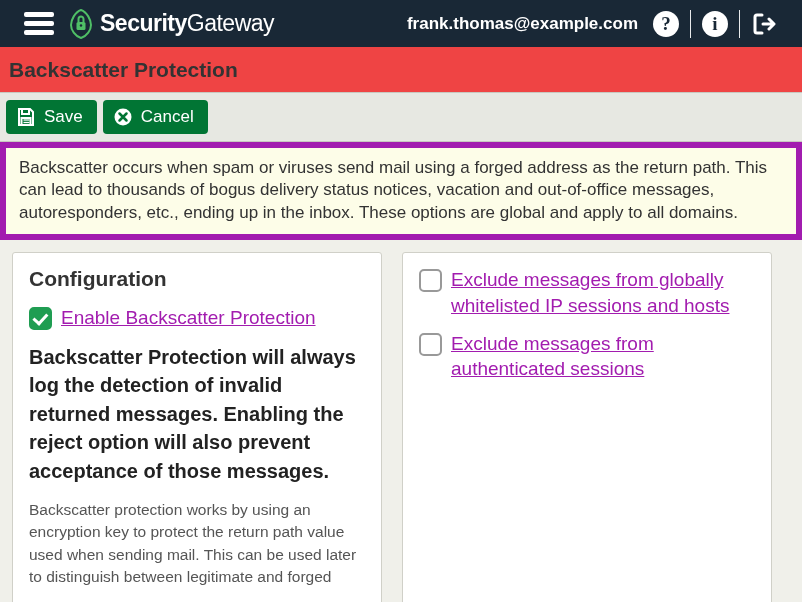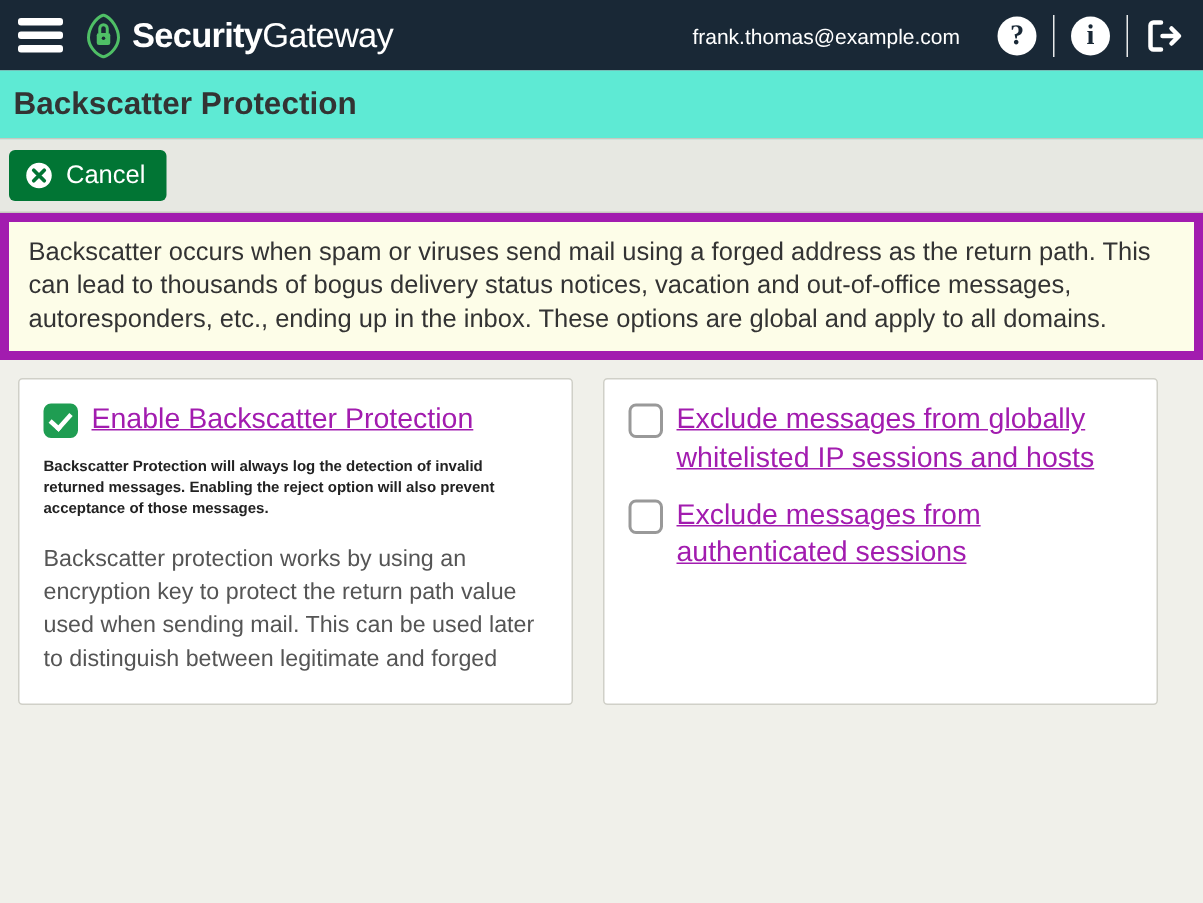--- a/index.html
+++ b/index.html
@@ -1,36 +1,36 @@
 <!DOCTYPE html>
 <html><head>
 <meta charset="utf-8">
 <style>
   * { box-sizing: border-box; margin: 0; padding: 0; }
   html, body { width: 802px; height: 602px; font-family: Arial, Helvetica, sans-serif; overflow: hidden; background: #fff; }
   
   
-  .header { background: #192836; height: 47px; display: flex; align-items: center; color: #fff; padding: 0 12px; }
+  .header { background: #192836; height: 47px; display: flex; align-items: center; color: #fff; padding: 0 24px; }
   .hamburger { flex-shrink: 0; cursor: pointer; }
   .hamburger div { width: 30px; height: 5px; background: #fff; border-radius: 2px; margin: 4px 0; }
   .logo-wrap { display: flex; align-items: center; margin-left: 14px; gap: 6px; }
   .logo-icon { width: 26px; height: 30px; }
   .logo-text { font-size: 23px; font-weight: 400; letter-spacing: -0.5px; }
   .logo-text b { font-weight: 700; }
   .header-spacer { flex: 1; }
-  .user-email { font-size: 14px; font-weight: 400; margin-right: 24px; }
+  .user-email { font-size: 17px; font-weight: 700; margin-right: 14px; }
   .header-icons { display: flex; align-items: center; gap: 0; }
   .hicon { width: 28px; height: 28px; display: flex; align-items: center; justify-content: center; cursor: pointer; }
   .hsep { width: 1px; height: 28px; background: rgba(255,255,255,0.9); margin: 0 10px; }
   .circ { width: 26px; height: 26px; border-radius: 50%; background: #fff; display: flex; align-items: center; justify-content: center; color: #192836; font-weight: 900; font-family: Georgia, serif; }
   .circ.q { font-size: 19px; }
   .circ.i { font-size: 19px; }
   
   
-  .title-bar { background: #5eead4; padding: 11px 9px 10px; border-bottom: 1px solid #c8c8c0; }
+  .title-bar { background: #ef4444; padding: 11px 9px 10px; border-bottom: 1px solid #c8c8c0; }
   .title-bar h1 { font-size: 21px; font-weight: 700; color: #333; }
   
   
   .toolbar { background: #e7e8e2; padding: 7px 6px; border-bottom: 1px solid #c8c8c0; display: flex; gap: 6px; }
   .btn { background: #017534; color: #fff; border: none; border-radius: 4px; padding: 7px 14px 7px 10px; font-size: 17px; font-weight: 400; cursor: pointer; display: flex; align-items: center; gap: 8px; }
   .btn-icon { width: 20px; height: 20px; flex-shrink: 0; }
   
   
   .content-area { height: calc(602px - 47px - 47px - 43px); overflow-y: scroll; background: #f0f0ea; }
   .content-area::-webkit-scrollbar { width: 16px; }
@@ -45,21 +45,21 @@
   .panel.left { width: 370px; }
   .panel.right { width: 370px; }
   .panel h2 { font-size: 21px; font-weight: 700; color: #333; margin-bottom: 14px; }
   
   .check-row { display: flex; align-items: flex-start; gap: 9px; margin-bottom: 12px; cursor: pointer; }
   .chk { width: 23px; height: 23px; border: 2px solid #999; border-radius: 5px; flex-shrink: 0; display: flex; align-items: center; justify-content: center; margin-top: 2px; }
   .chk.on { background: #1f9d52; border-color: #1f9d52; }
   .chk.on::after { content: ""; width: 6px; height: 11px; border: solid #fff; border-width: 0 3px 3px 0; transform: rotate(42deg) translate(-1px,-1px); }
   .check-label { font-size: 19px; color: #a21caf; line-height: 1.35; text-decoration: underline; }
   
-  .note { font-size: 10px; font-weight: 700; color: #222; line-height: 1.42; margin: 6px 0 14px; }
+  .note { font-size: 20px; font-weight: 700; color: #222; line-height: 1.42; margin: 6px 0 14px; }
   
   .gen-link { }
   .gen-link a { font-size: 16.5px; font-weight: 700; color: #036d31; text-decoration: underline; line-height: 1.45; display: inline-block; }
   
   .explain { font-size: 15.5px; color: #555; line-height: 1.45; margin-top: 14px; }
 </style>
 </head>
 <body>
 
 <div class="header">
@@ -97,35 +97,46 @@
   </div>
 </div>
 
 <div class="title-bar">
   <h1>Backscatter Protection</h1>
 </div>
 
 <div class="toolbar">
   <button class="btn">
     <svg class="btn-icon" viewBox="0 0 20 20">
+      <path d="M3 2 h11 l3 3 v13 h-14 z" fill="none" stroke="#fff" stroke-width="2"></path>
+      <rect x="6" y="2" width="7" height="5" fill="none" stroke="#fff" stroke-width="2"></rect>
+      <rect x="5.5" y="11" width="9" height="7" fill="none" stroke="#fff" stroke-width="2"></rect>
+      <line x1="7.5" y1="13" x2="13.5" y2="13" stroke="#fff" stroke-width="1.3"></line>
+      <line x1="7.5" y1="15.5" x2="13.5" y2="15.5" stroke="#fff" stroke-width="1.3"></line>
+    </svg>
+    <span>Save</span>
+  </button>
+  <button class="btn">
+    <svg class="btn-icon" viewBox="0 0 20 20">
       <circle cx="10" cy="10" r="8.5" fill="#fff"></circle>
       <path d="M6.5 6.5 l7 7 M13.5 6.5 l-7 7" stroke="#017534" stroke-width="2.5" stroke-linecap="round"></path>
     </svg>
     <span>Cancel</span>
   </button>
 </div>
 
 <div class="content-area">
   <div class="info-box">
     <p>Backscatter occurs when spam or viruses send mail using a forged address as the return path. This can lead to thousands of bogus delivery status notices, vacation and out-of-office messages, autoresponders, etc., ending up in the inbox. These options are global and apply to all domains.</p>
   </div>
 
   <div class="panels">
 
     <div class="panel left">
+      <h2>Configuration</h2>
 
       <div class="check-row">
         <div class="chk on"></div>
         <span class="check-label">Enable Backscatter Protection</span>
       </div>
 
 
       <p class="note">Backscatter Protection will always log the detection of invalid returned messages. Enabling the reject option will also prevent acceptance of those messages.</p>
 
 

